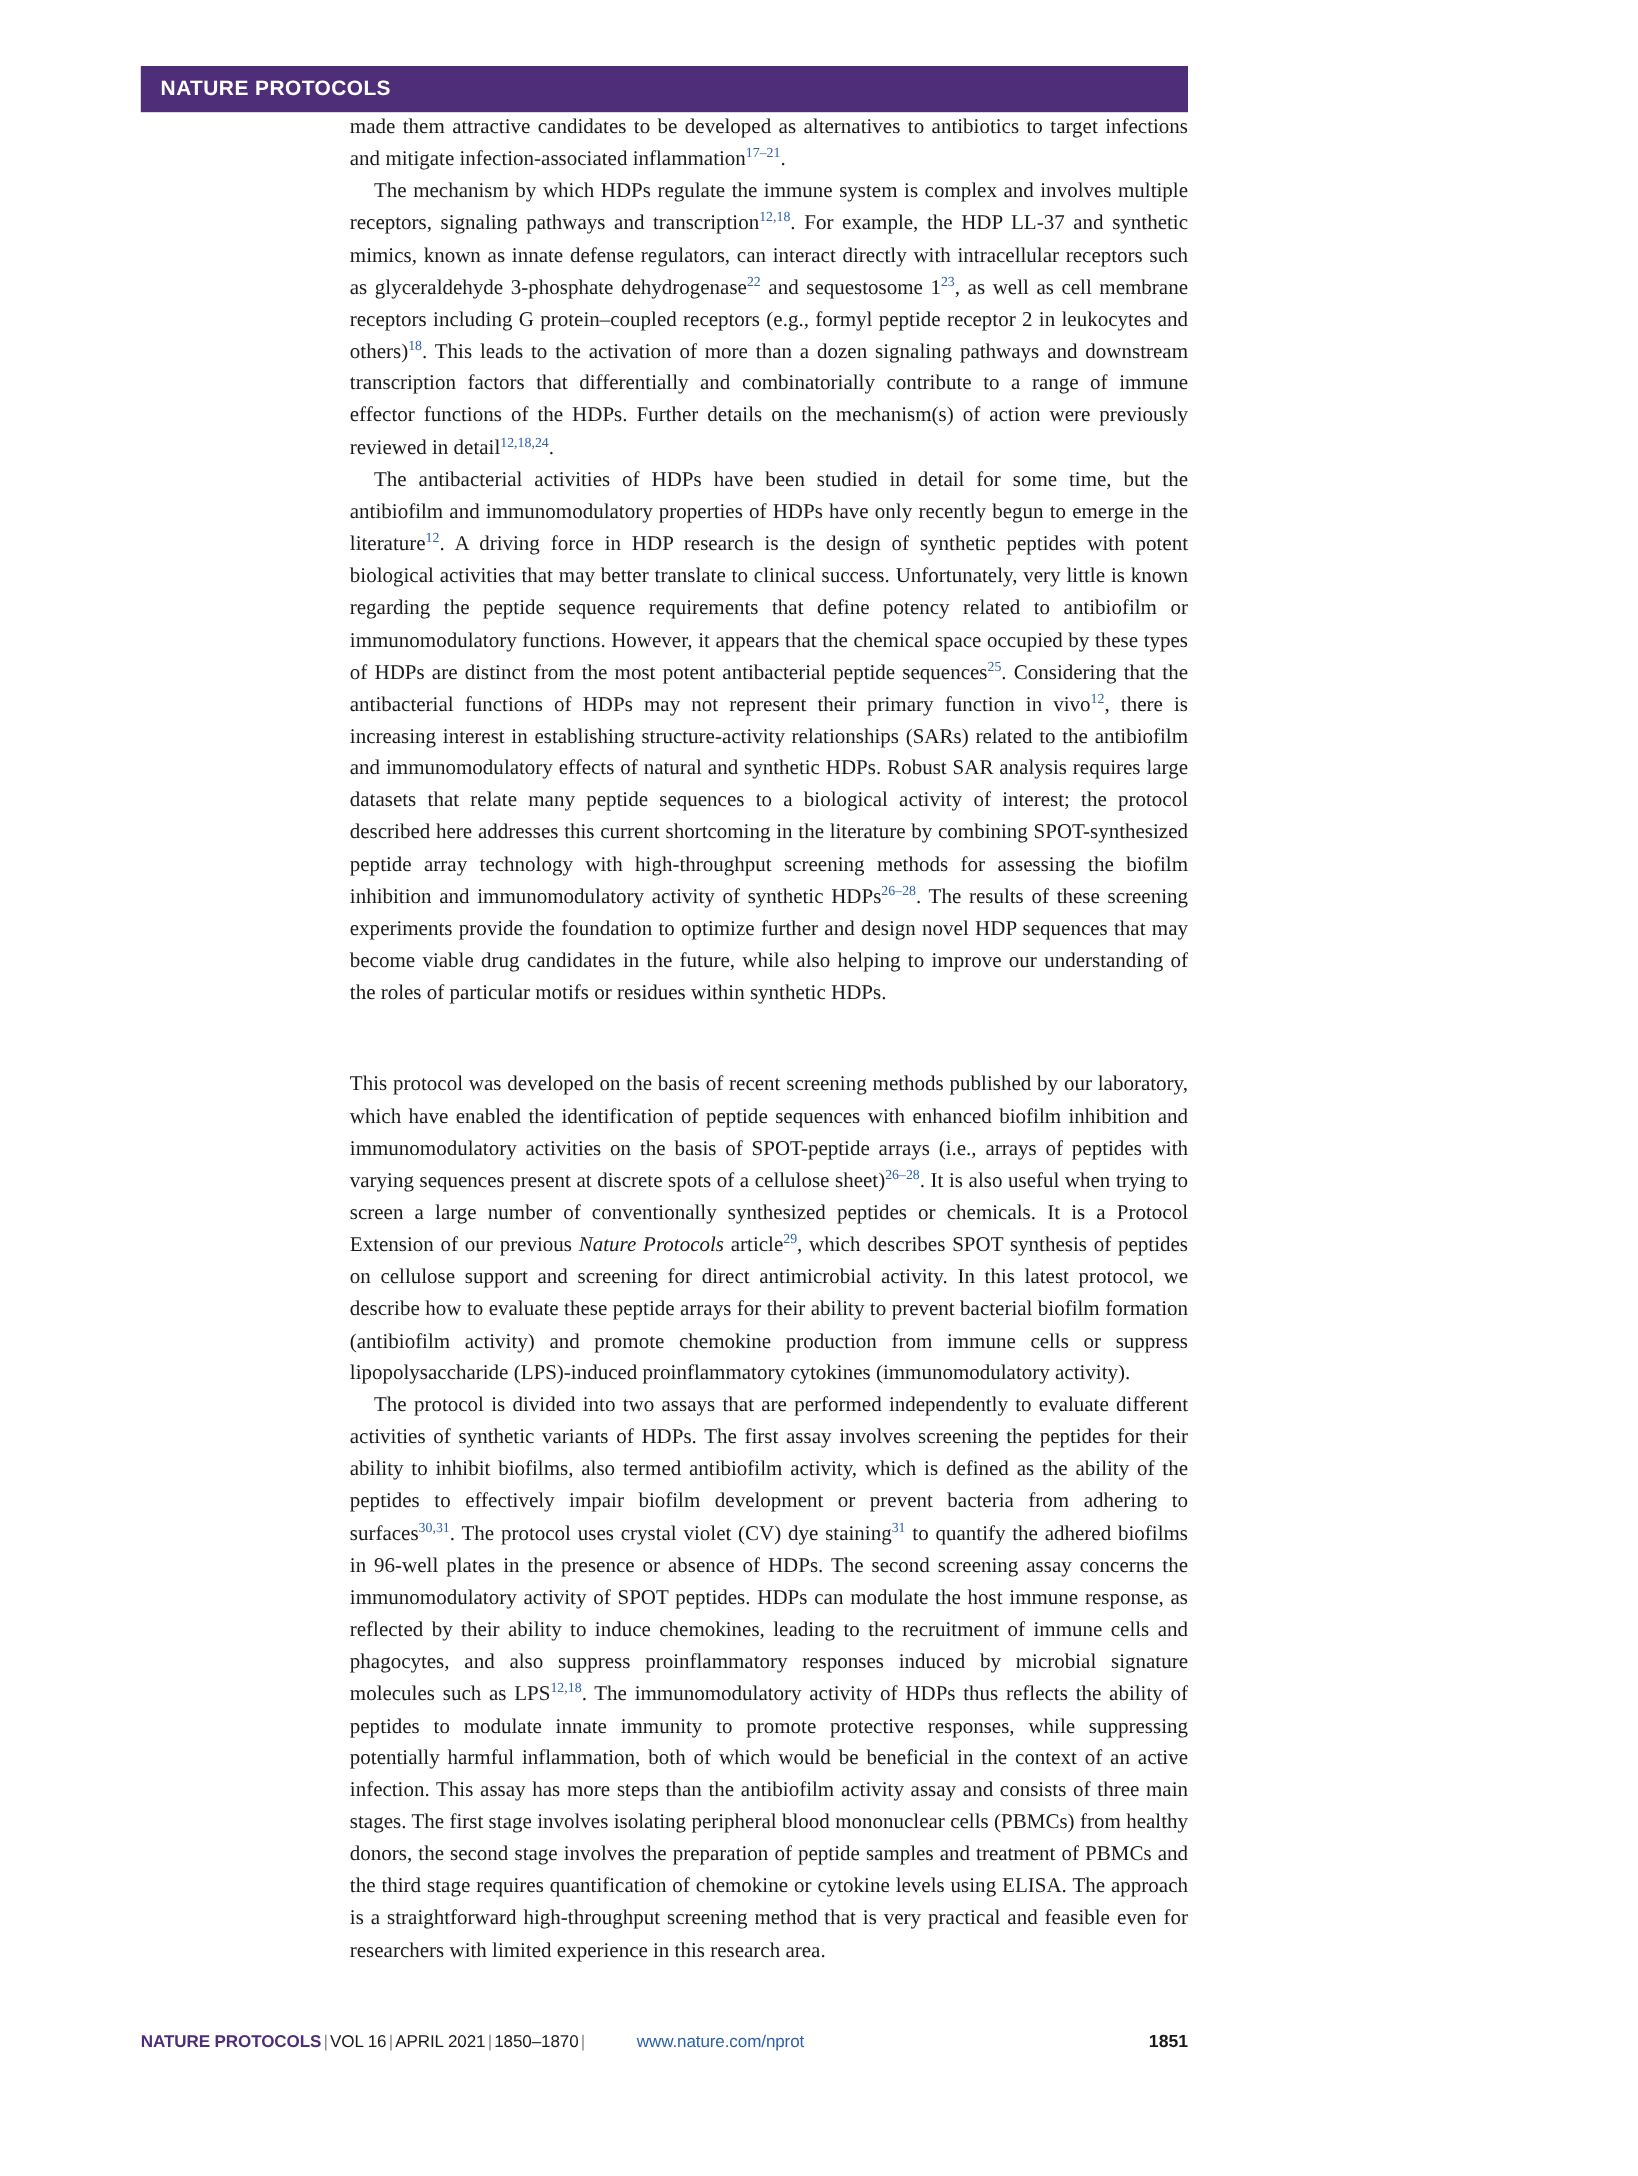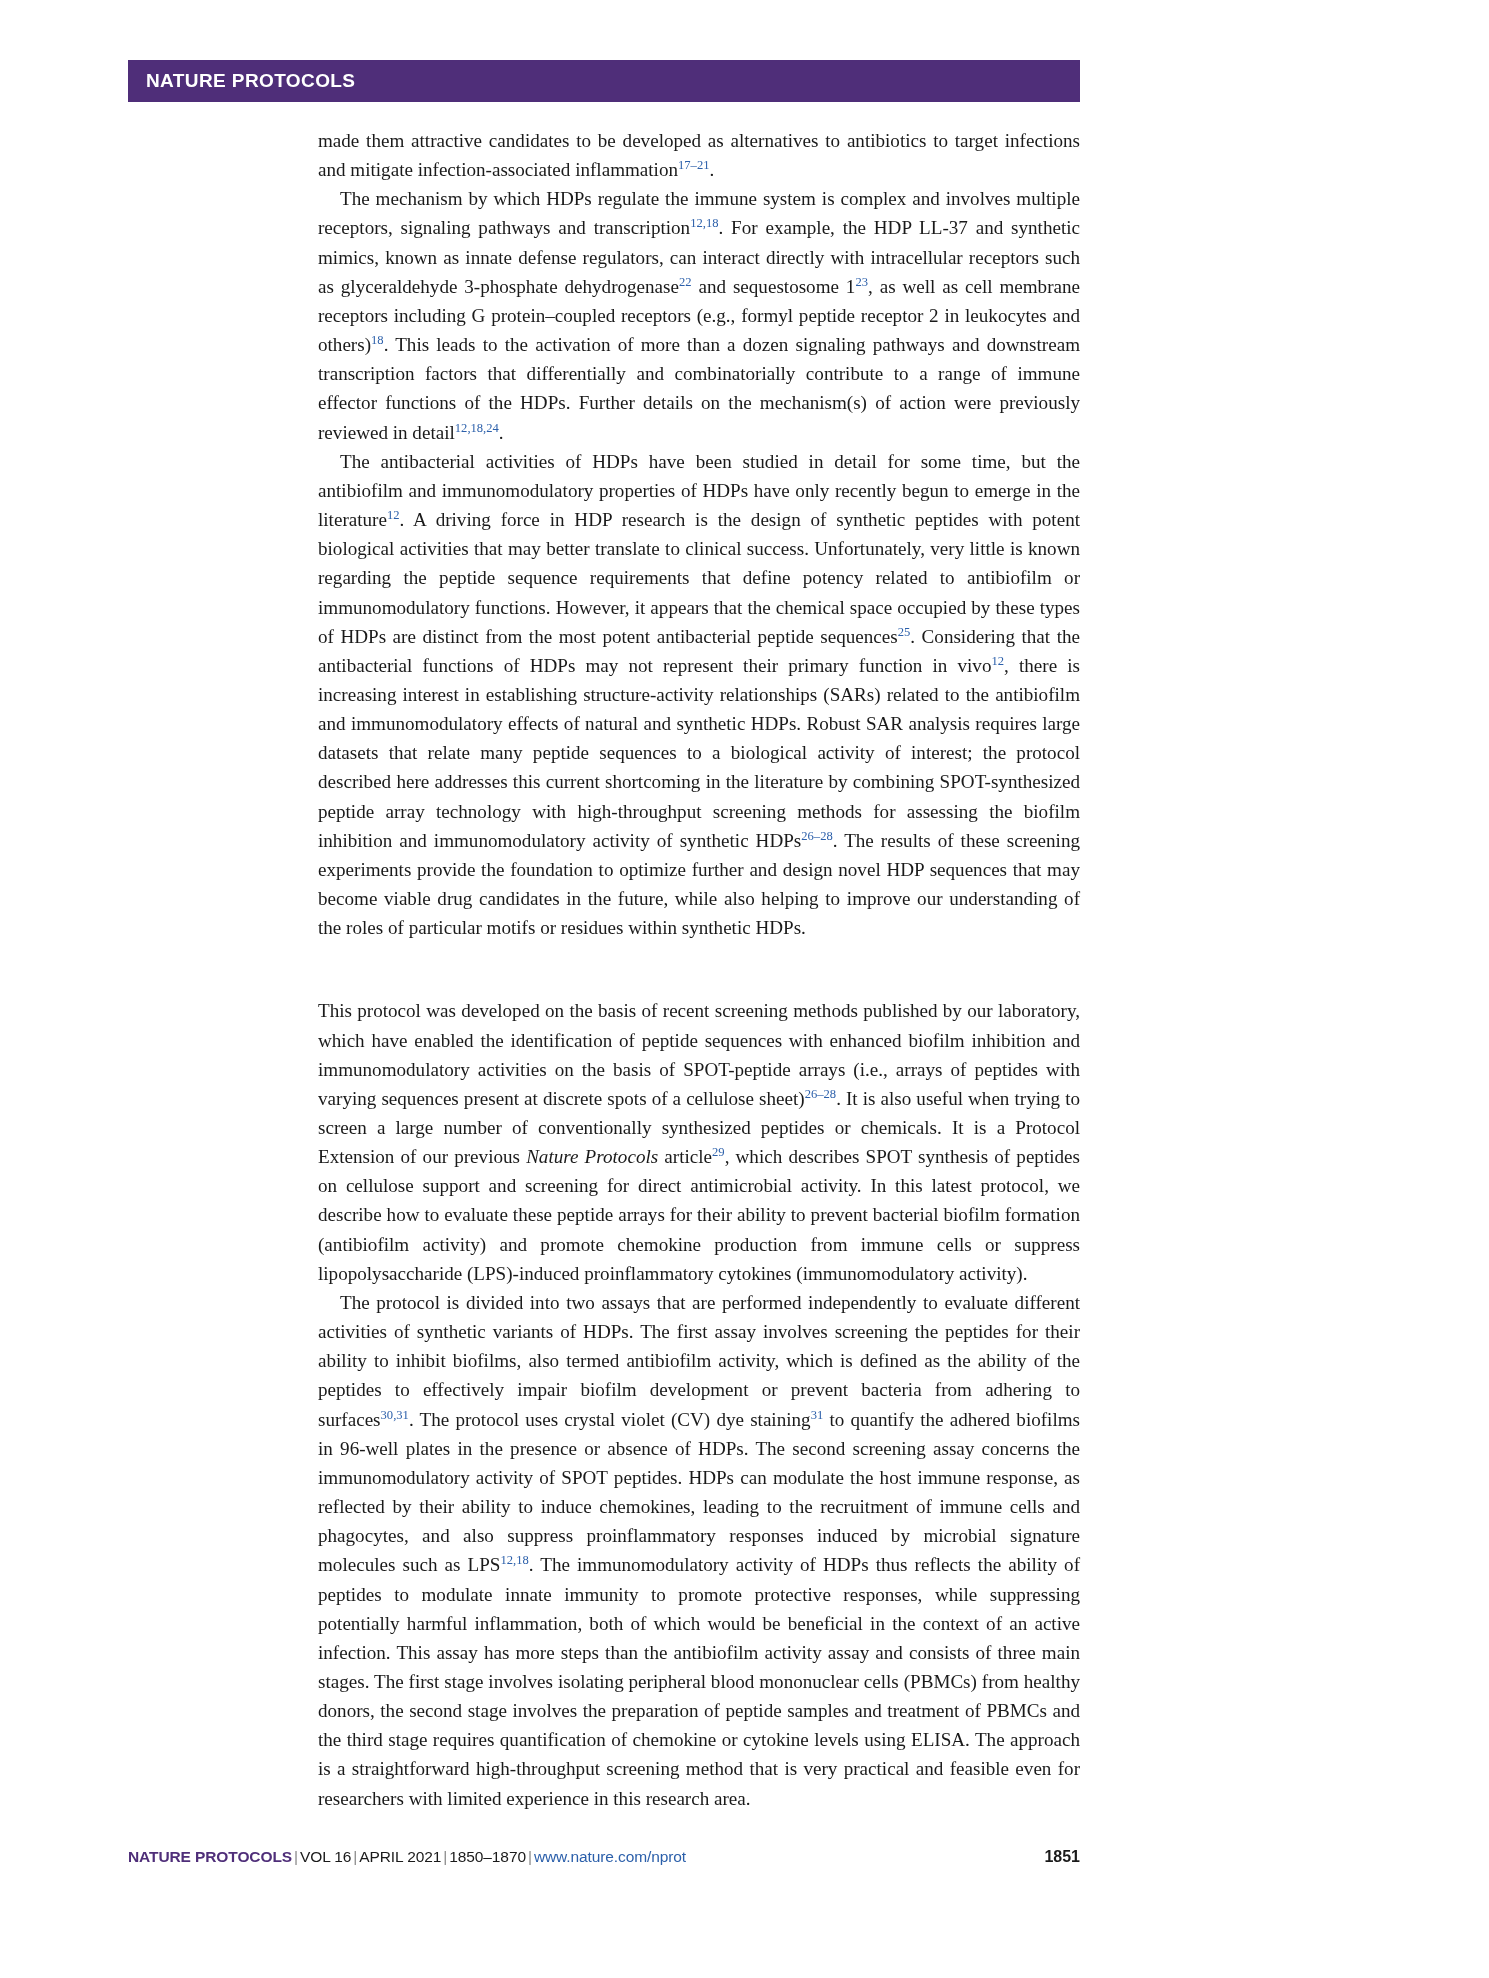--- a/index.html
+++ b/index.html
@@ -54,21 +54,21 @@
     font-size: 40px;
     letter-spacing: 0.5px;
     white-space: nowrap;
     line-height: 1;
   }
 
   
   .column {
     position: absolute;
     left: 318px;
-    top: 126px;
+    top: 101px;
     width: 762px;
   }
   p.body {
     margin: 0;
     text-align: justify;
     text-justify: inter-word;
     font-size: 19.1px;
     line-height: 29.15px;
     hyphens: manual;
   }
@@ -116,20 +116,21 @@
   .footer-journal {
     color: #4F2E79;
     font-weight: bold;
   }
   .footer-sep {
     color: #8a8a8a;
     padding: 0 2px;
   }
   .footer-url {
     color: #2b5faa;
+    margin-left: 45px;
   }
   .footer-page {
     font-weight: bold;
     color: #1a1a1a;
     font-size: 16px;
   }
 </style>
 </head>
 <body>
 

